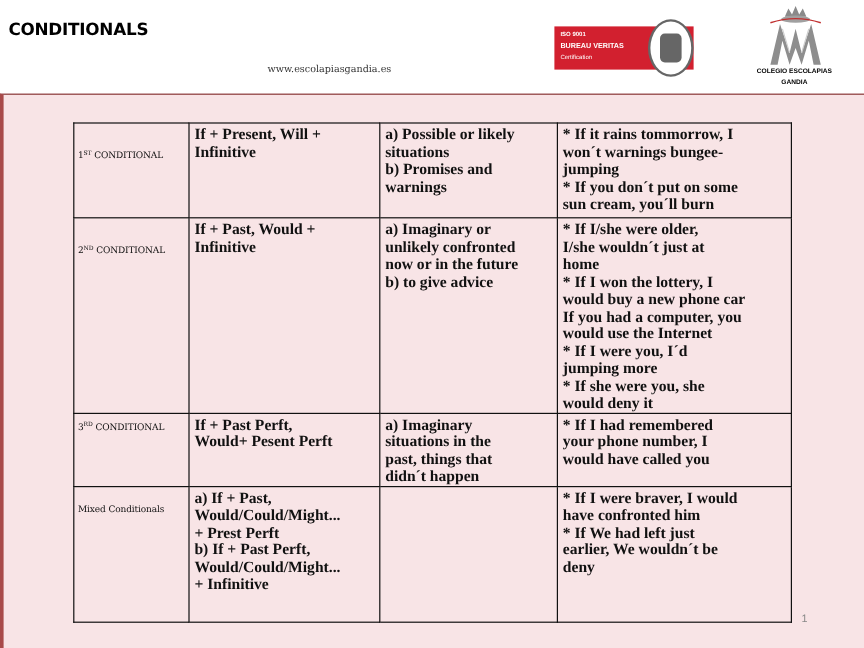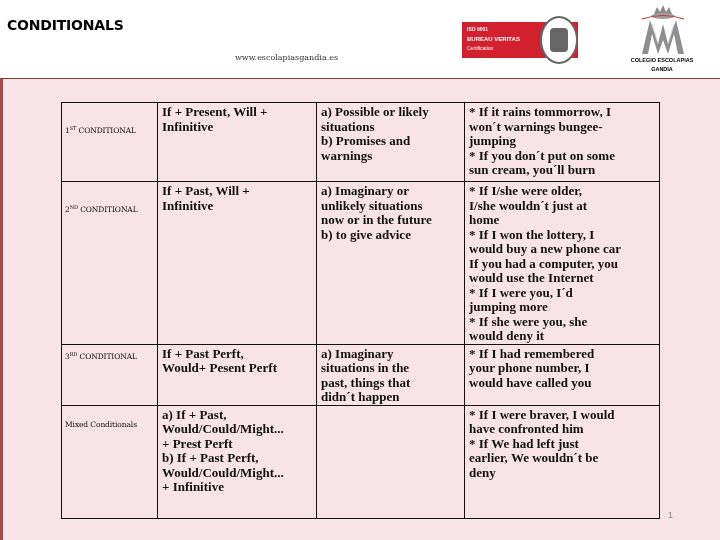--- a/index.html
+++ b/index.html
@@ -21,21 +21,21 @@
       position: absolute; left: 7px; top: 39px;
       font-family: "DejaVu Serif", serif; font-size: 8px; color: #333;
       white-space: nowrap;
     }
     .email {
       position: absolute; left: 225px; top: 39px;
       font-family: "DejaVu Serif", serif; font-size: 8px; color: #333; margin-top: 48px;
     }
     .web {
       position: absolute; left: 223px; top: 53px;
-      font-family: "DejaVu Serif", serif; font-size: 8px; color: #333; margin-left: 12px;
+      font-family: "DejaVu Serif", serif; font-size: 8px; color: #333;
     }
 
     
     .bv {
       position: absolute; left: 462px; top: 22px; width: 116px; height: 36px;
       background: #d2202f;
     }
     .bv-text {
       position: absolute; left: 5px; color: #fff;
       font-family: "Liberation Sans", sans-serif; font-weight: bold;
@@ -174,26 +174,26 @@
         <span class="line">won´t warnings bungee-</span>
         <span class="line">jumping</span>
         <span class="line">* If you don´t put on some</span>
         <span class="line">sun cream, you´ll burn</span>
       </td>
     </tr>
 
     <tr class="r2">
       <td class="label"><span>2</span><sup>ND</sup><span> CONDITIONAL</span></td>
       <td>
-        <span class="line">If + Past, Will +</span>
+        <span class="line">If + Past, Would +</span>
         <span class="line">Infinitive</span>
       </td>
       <td>
         <span class="line">a) Imaginary or</span>
-        <span class="line">unlikely situations</span>
+        <span class="line">unlikely confronted</span>
         <span class="line">now or in the future</span>
         <span class="line">b) to give advice</span>
       </td>
       <td>
         <span class="line">* If I/she were older,</span>
         <span class="line">I/she wouldn´t just at</span>
         <span class="line">home</span>
         <span class="line">* If I won the lottery, I</span>
         <span class="line">would buy a new phone car</span>
         <span class="line">If you had a computer, you</span>

